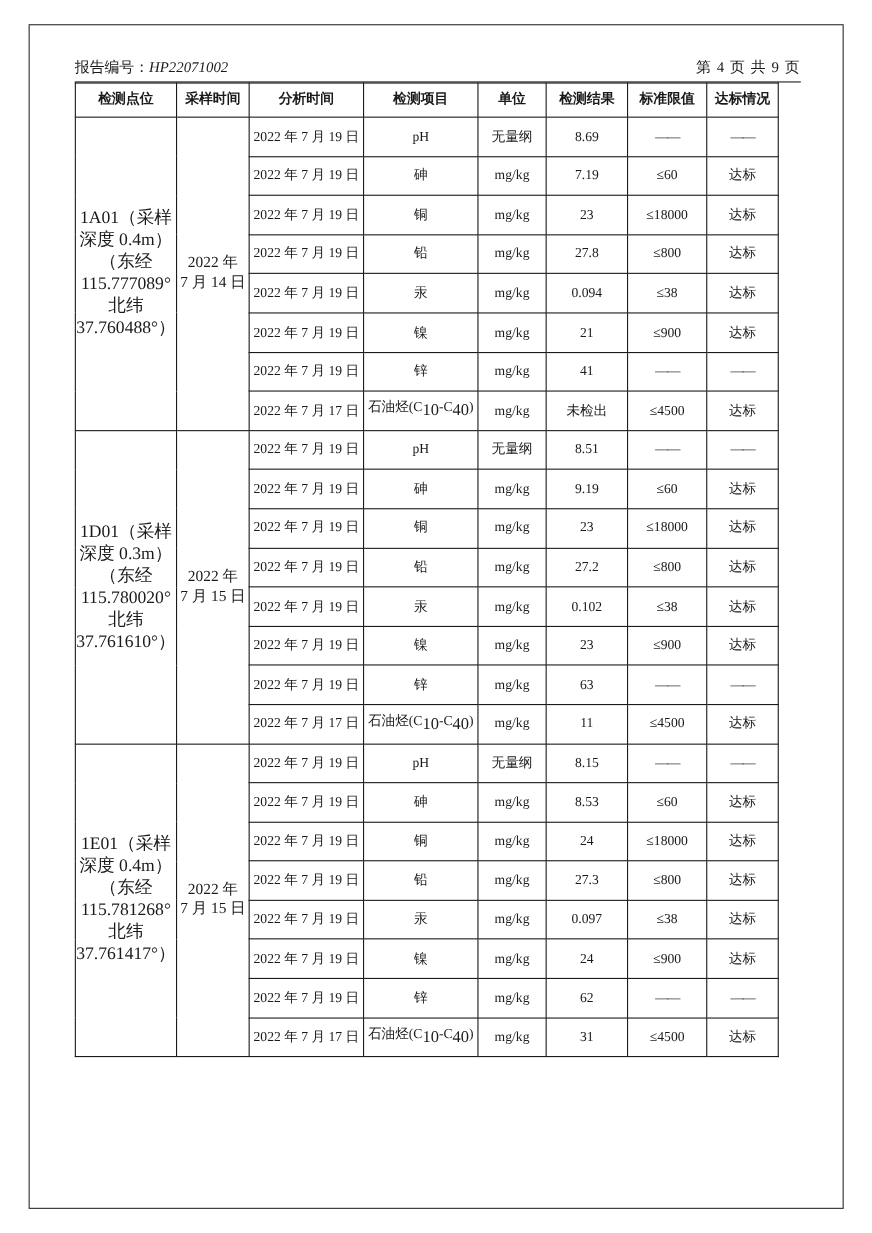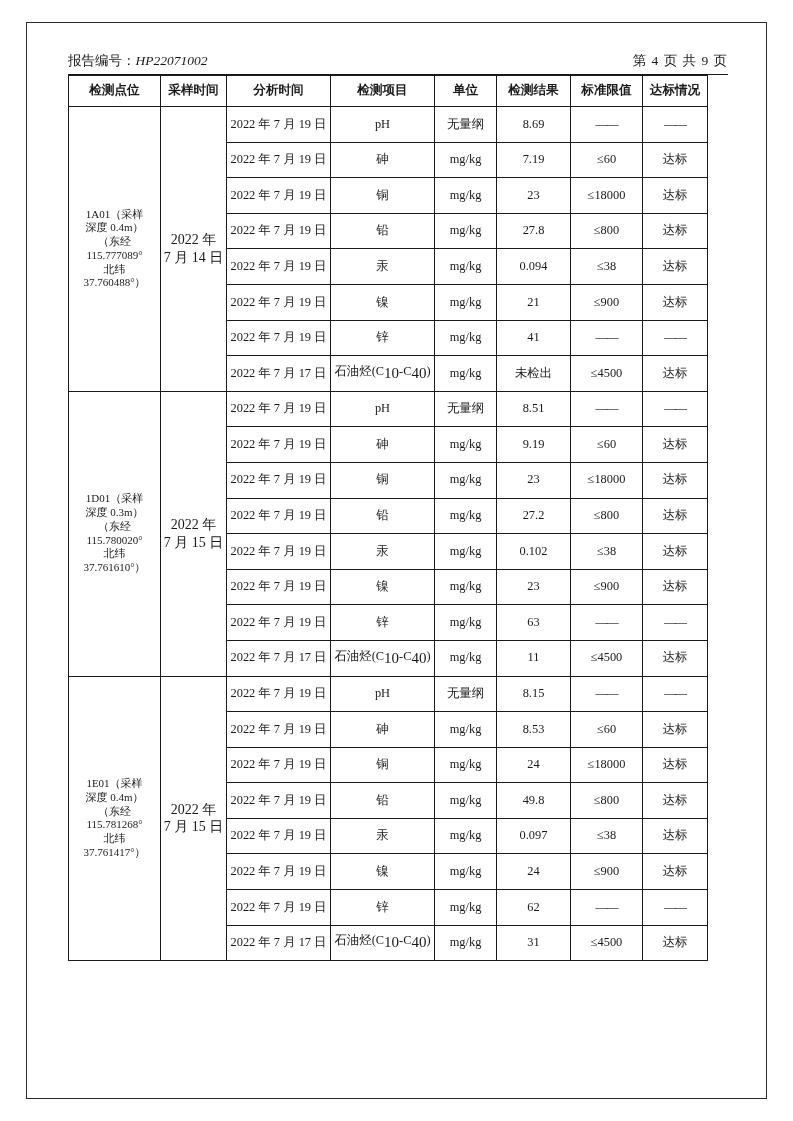--- a/index.html
+++ b/index.html
@@ -79,21 +79,21 @@
   }
   .col-site { width: 92px; }
   .col-sample { width: 66px; }
   .col-analysis { width: 104px; }
   .col-item { width: 104px; }
   .col-unit { width: 62px; }
   .col-result { width: 74px; }
   .col-limit { width: 72px; }
   .col-status { width: 65px; }
   .site-cell {
-    font-size: 11px;
+    font-size: 16px;
     line-height: 1.55;
     padding: 2px 3px;
   }
   .sample-cell {
     font-size: 14px;
     line-height: 1.5;
   }
   .dash {
     letter-spacing: -1px;
     font-size: 12px;
@@ -306,21 +306,21 @@
             <td>铜</td>
             <td>mg/kg</td>
             <td>24</td>
             <td>≤18000</td>
             <td>达标</td>
           </tr>
           <tr>
             <td>2022 年 7 月 19 日</td>
             <td>铅</td>
             <td>mg/kg</td>
-            <td>49.8</td>
+            <td>27.3</td>
             <td>≤800</td>
             <td>达标</td>
           </tr>
           <tr>
             <td>2022 年 7 月 19 日</td>
             <td>汞</td>
             <td>mg/kg</td>
             <td>0.097</td>
             <td>≤38</td>
             <td>达标</td>

